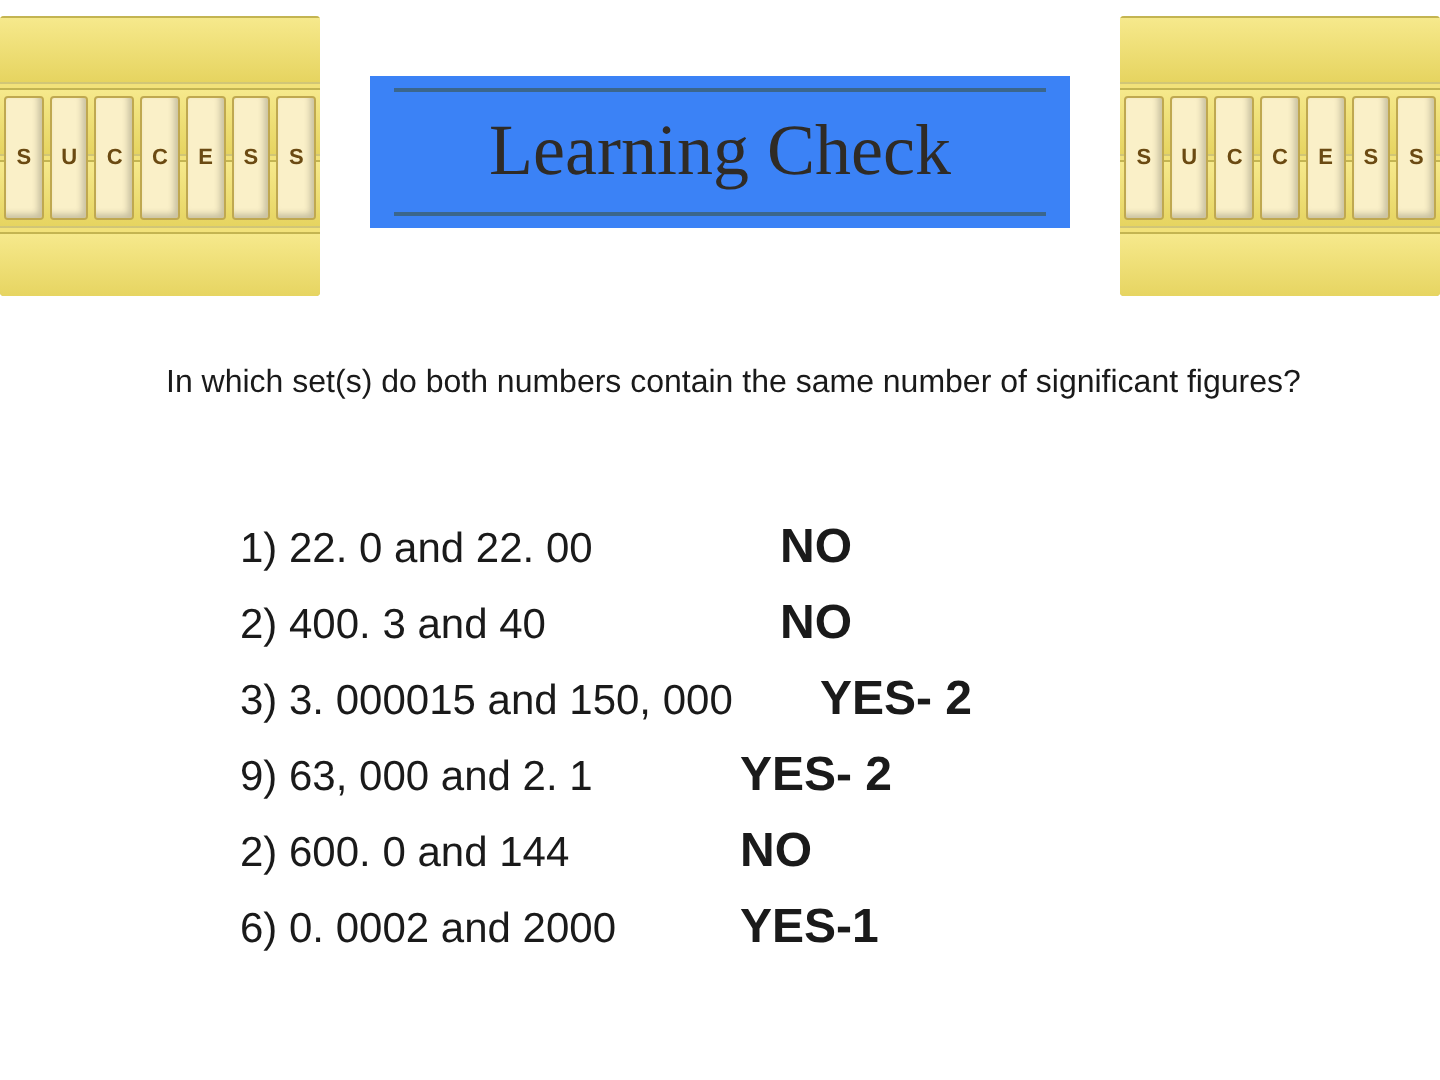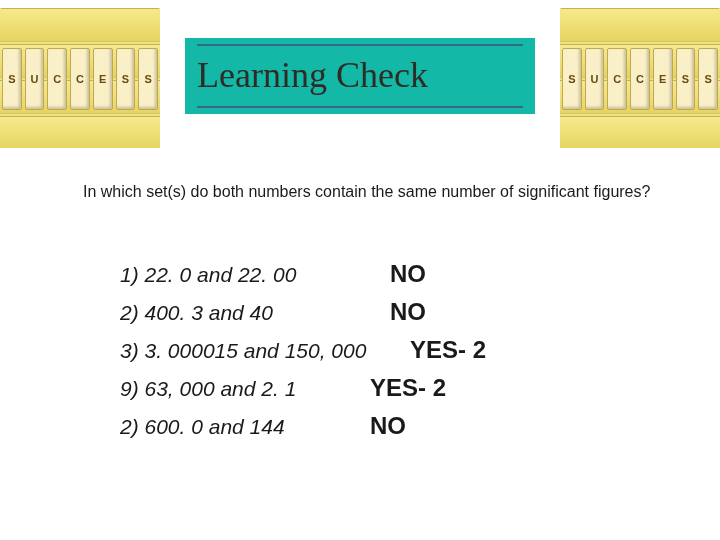--- a/index.html
+++ b/index.html
@@ -67,21 +67,22 @@
     align-items: center;
     justify-content: center;
     box-shadow: inset -2px -2px 3px rgba(0,0,0,0.2);
   }
   .title-block {
     position: absolute;
     top: 30px;
     left: 50%;
     transform: translateX(-50%);
     width: 350px;
-    background: #14b8a6;
+    text-align: center;
+    background: #3b82f6;
     padding: 6px 12px;
     box-sizing: border-box;
   }
   .divider {
     border: none;
     border-top: 2px solid #3b668c;
     margin: 0;
   }
   .title-text {
     font-family: "Palatino Linotype", "Book Antiqua", Georgia, serif;
@@ -106,21 +107,20 @@
     color: #1a1a1a;
   }
   .item-row {
     display: flex;
     align-items: baseline;
     margin-bottom: 10px;
     white-space: nowrap;
   }
   .item-text {
     min-width: 270px;
-    font-style: italic;
   }
   .item-text.w3 { min-width: 290px; }
   .item-text.w4 { min-width: 250px; }
   .item-ans {
     font-size: 24px;
     font-weight: bold;
     color: #1a1a1a;
   }
 </style>
 </head>
@@ -180,13 +180,17 @@
     <span class="item-ans">YES- 2</span>
   </div>
   <div class="item-row">
     <span class="item-text w4">9) 63, 000 and 2. 1</span>
     <span class="item-ans">YES- 2</span>
   </div>
   <div class="item-row">
     <span class="item-text w4">2) 600. 0 and 144</span>
     <span class="item-ans">NO</span>
   </div>
+  <div class="item-row">
+    <span class="item-text w4">6) 0. 0002 and 2000</span>
+    <span class="item-ans">YES-1</span>
+  </div>
 </div>
 
 </body></html>

